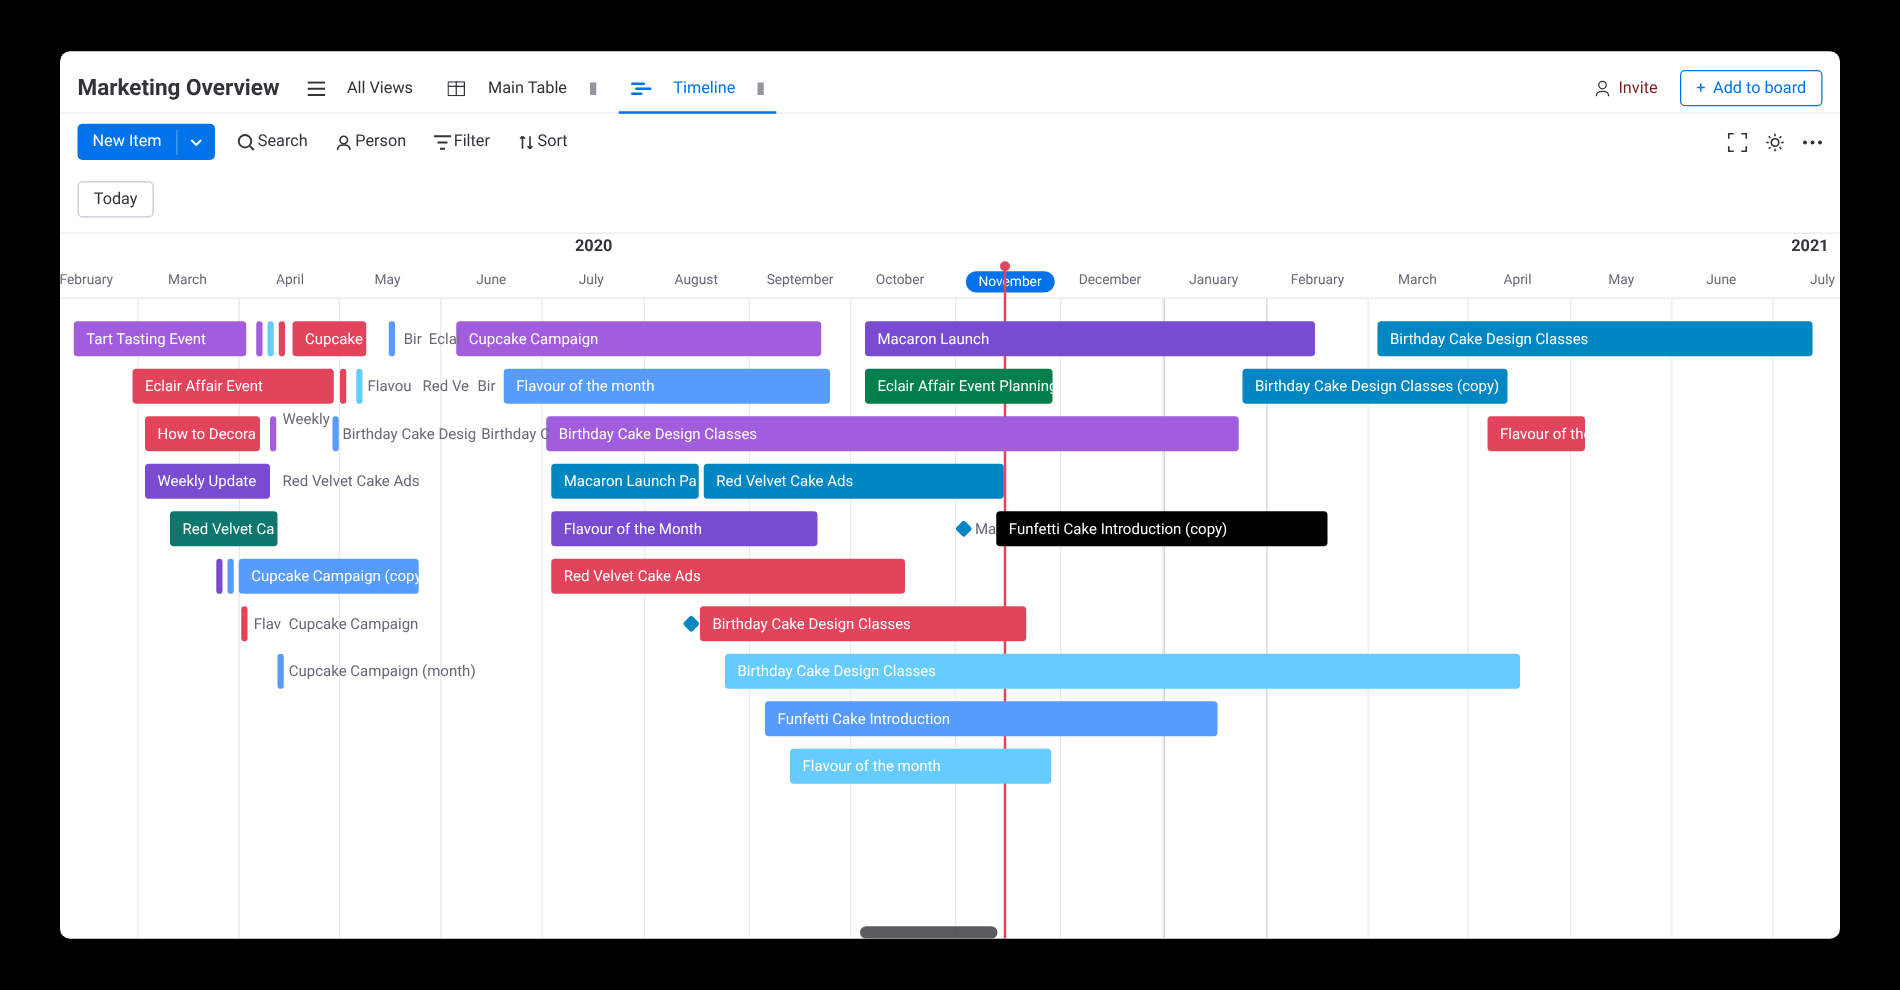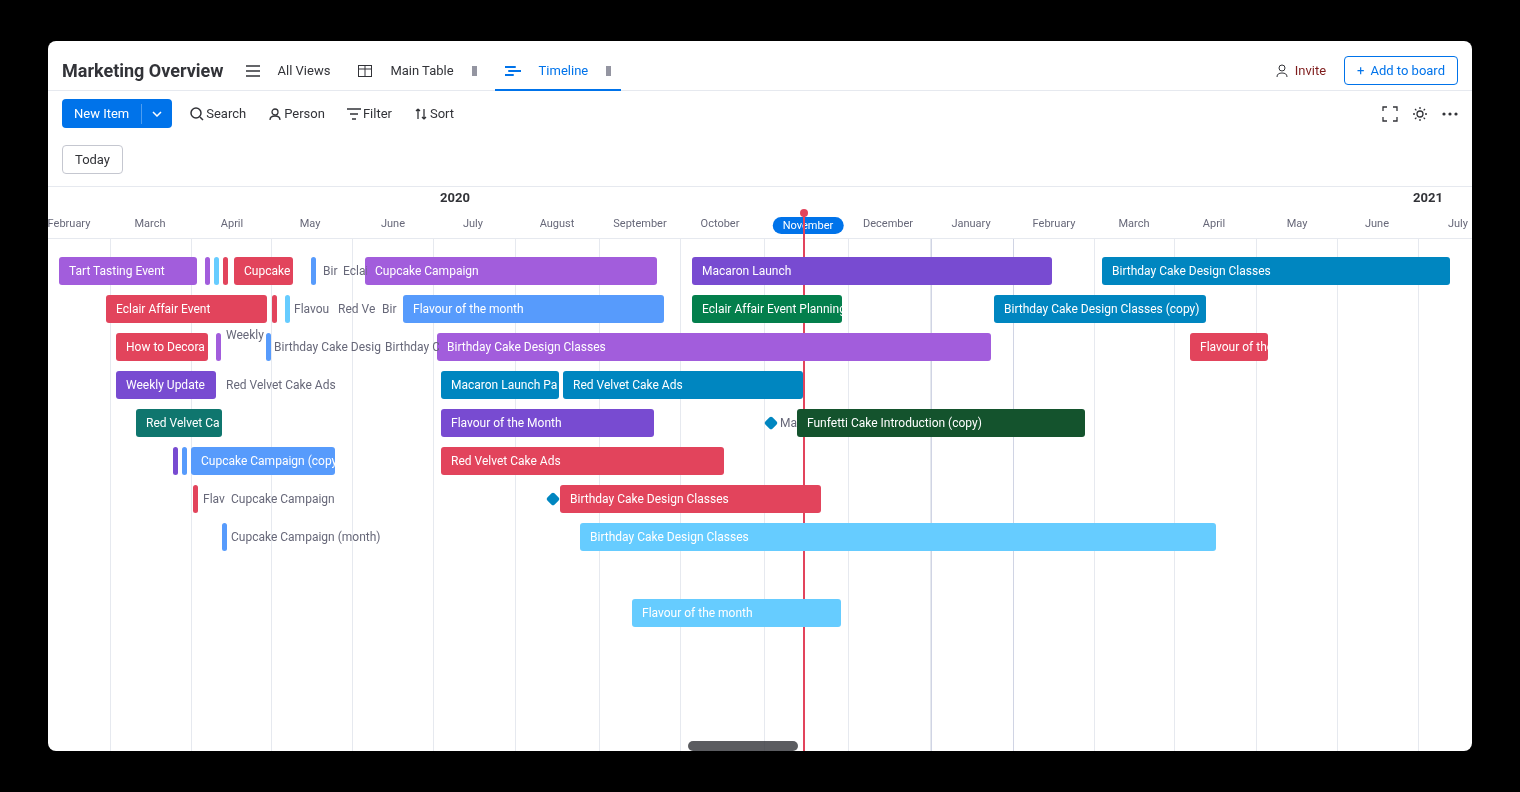--- a/index.html
+++ b/index.html
@@ -25,21 +25,21 @@
   .icon-btn { cursor:pointer; color:#323338; display:flex;}
   
   .controls-row { display:flex; align-items:center; padding: 8px 14px 12px 14px; }
   .today-btn { border:1px solid #c5c7d0; border-radius:4px; padding:6px 12px; font-size:13px; color:#323338; cursor:pointer;}
   .scale-tabs { margin-left:auto; margin-right:auto; display:flex; gap:6px; }
   .scale-tab { padding:6px 12px; font-size:13px; color:#323338; cursor:pointer; border-radius:4px;}
   .scale-tab.active { background:#cce5ff; color:#0073ea;}
   
   .timeline-container { position:relative; flex:1; overflow:hidden; border-top:1px solid #e6e9ef;}
   .year-labels { position:absolute; top:0; left:0; right:0; height:24px; }
-  .year-label { position:absolute; top:3px; font-size:13px; font-weight:700; color:#323338;}
+  .year-label { position:absolute; top:3px; font-size:13px; font-weight:700; color:#323338;margin-left:20px;}
   .month-row { position:absolute; top:24px; left:0; right:0; height:28px; border-bottom:1px solid #e6e9ef;}
   .month-cell { position:absolute; top:6px; font-size:11px; color:#676879; text-align:center; width:80px; margin-left:-40px;}
   .month-cell.current { background:#0073ea; color:#fff; padding:2px 10px; border-radius:10px; width:auto; margin-left:0; transform:translateX(-50%);}
   .grid-lines { position:absolute; top:52px; bottom:0; left:0; right:0;}
   .vline { position:absolute; top:0; bottom:0; width:1px; background:#e6e9ef;}
   .vline.year { background:#d0d4e4; width:1px;}
   .now-line { position:absolute; top:24px; bottom:0; width:1.5px; background:#e2445c;}
   .now-dot { position:absolute; top:22px; width:8px; height:8px; border-radius:50%; background:#e2445c; transform:translateX(-3px);}
   
   .bars { position:absolute; top:60px; left:0; right:0; bottom:0;}
@@ -234,33 +234,34 @@
         <div class="mute-lbl" style="left: 178px; top: 74px; width: 40px;">Weekly</div>
         <div class="mute-lbl" style="left: 226px; top: 86px; width: 108px;">Birthday Cake Desig</div>
         <div class="mute-lbl" style="left: 337px; top: 86px; width: 54px;">Birthday Ca</div>
         <div class="bar" style="left: 1142px; top: 86px; width: 78px; background: rgb(226, 68, 92);">Flavour of the</div>
         <div class="bar" style="left: 68px; top: 124px; width: 100px; background: rgb(120, 75, 209);">Weekly Update</div>
         <div class="bar" style="left: 393px; top: 124px; width: 118px; background: rgb(0, 134, 192);">Macaron Launch Pa</div>
         <div class="bar" style="left: 515px; top: 124px; width: 240px; background: rgb(0, 134, 192);">Red Velvet Cake Ads</div>
         <div class="mute-lbl" style="left: 178px; top: 124px; width: 150px;">Red Velvet Cake Ads</div>
         <div class="bar" style="left: 88px; top: 162px; width: 86px; background: #0f766e;">Red Velvet Ca</div>
         <div class="bar" style="left: 393px; top: 162px; width: 213px; background: rgb(120, 75, 209);">Flavour of the Month</div>
-        <div class="bar" style="left: 749px; top: 162px; width: 288px; background: #14532d;">Funfetti Cake Introduction (copy)</div>
+        <div class="bar" style="left: 749px; top: 162px; width: 265px; background: #000000;">Funfetti Cake Introduction (copy)</div>
         <div class="diamond" style="left: 718px; top: 171px; background: rgb(0, 134, 192);"></div>
         <div class="mute-lbl" style="left: 732px; top: 162px; width: 18px;">Ma</div>
         <div class="bar" style="left: 143px; top: 200px; width: 144px; background: rgb(87, 155, 252);">Cupcake Campaign (copy</div>
         <div class="bar" style="left: 393px; top: 200px; width: 283px; background: rgb(226, 68, 92);">Red Velvet Cake Ads</div>
         <div class="chip" style="left: 125px; top: 200px; width: 5px; background: rgb(120, 75, 209);"></div>
         <div class="chip" style="left: 134px; top: 200px; width: 5px; background: rgb(87, 155, 252);"></div>
         <div class="bar" style="left: 512px; top: 238px; width: 261px; background: rgb(226, 68, 92);">Birthday Cake Design Classes</div>
         <div class="chip" style="left: 145px; top: 238px; width: 5px; background: rgb(226, 68, 92);"></div>
         <div class="diamond" style="left: 500px; top: 247px; background: rgb(0, 134, 192);"></div>
         <div class="mute-lbl" style="left: 155px; top: 238px; width: 26px;">Flav</div>
         <div class="mute-lbl" style="left: 183px; top: 238px; width: 150px;">Cupcake Campaign</div>
         <div class="bar" style="left: 532px; top: 276px; width: 636px; background: rgb(102, 204, 255);">Birthday Cake Design Classes</div>
         <div class="chip" style="left: 174px; top: 276px; width: 5px; background: rgb(87, 155, 252);"></div>
         <div class="mute-lbl" style="left: 183px; top: 276px; width: 180px;">Cupcake Campaign (month)</div>
+        <div class="bar" style="left: 564px; top: 314px; width: 362px; background: rgb(87, 155, 252);">Funfetti Cake Introduction</div>
         <div class="bar" style="left: 584px; top: 352px; width: 209px; background: rgb(102, 204, 255);">Flavour of the month</div>
       </div>
   <div class="scroll-thumb" style="left:640px; width:110px;"></div>
 </div>
 
 </div>
 
 </body></html>

